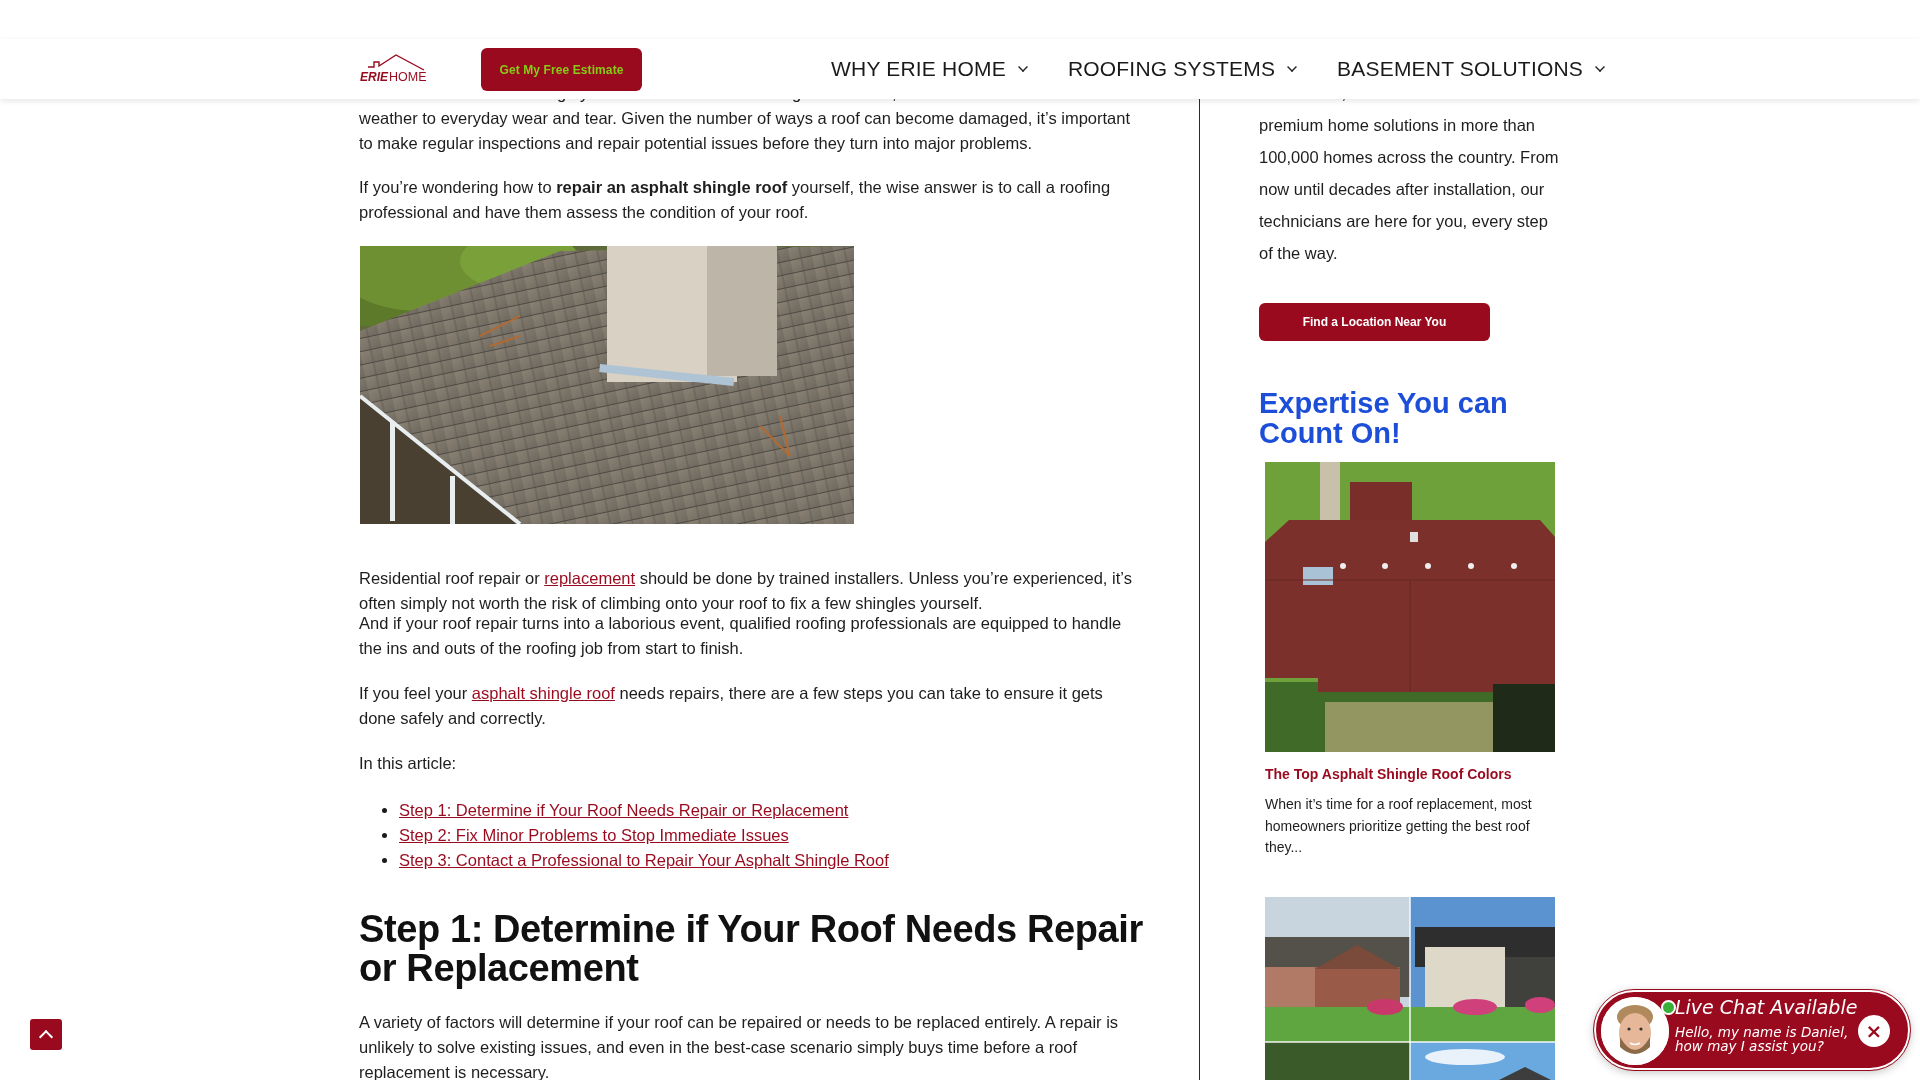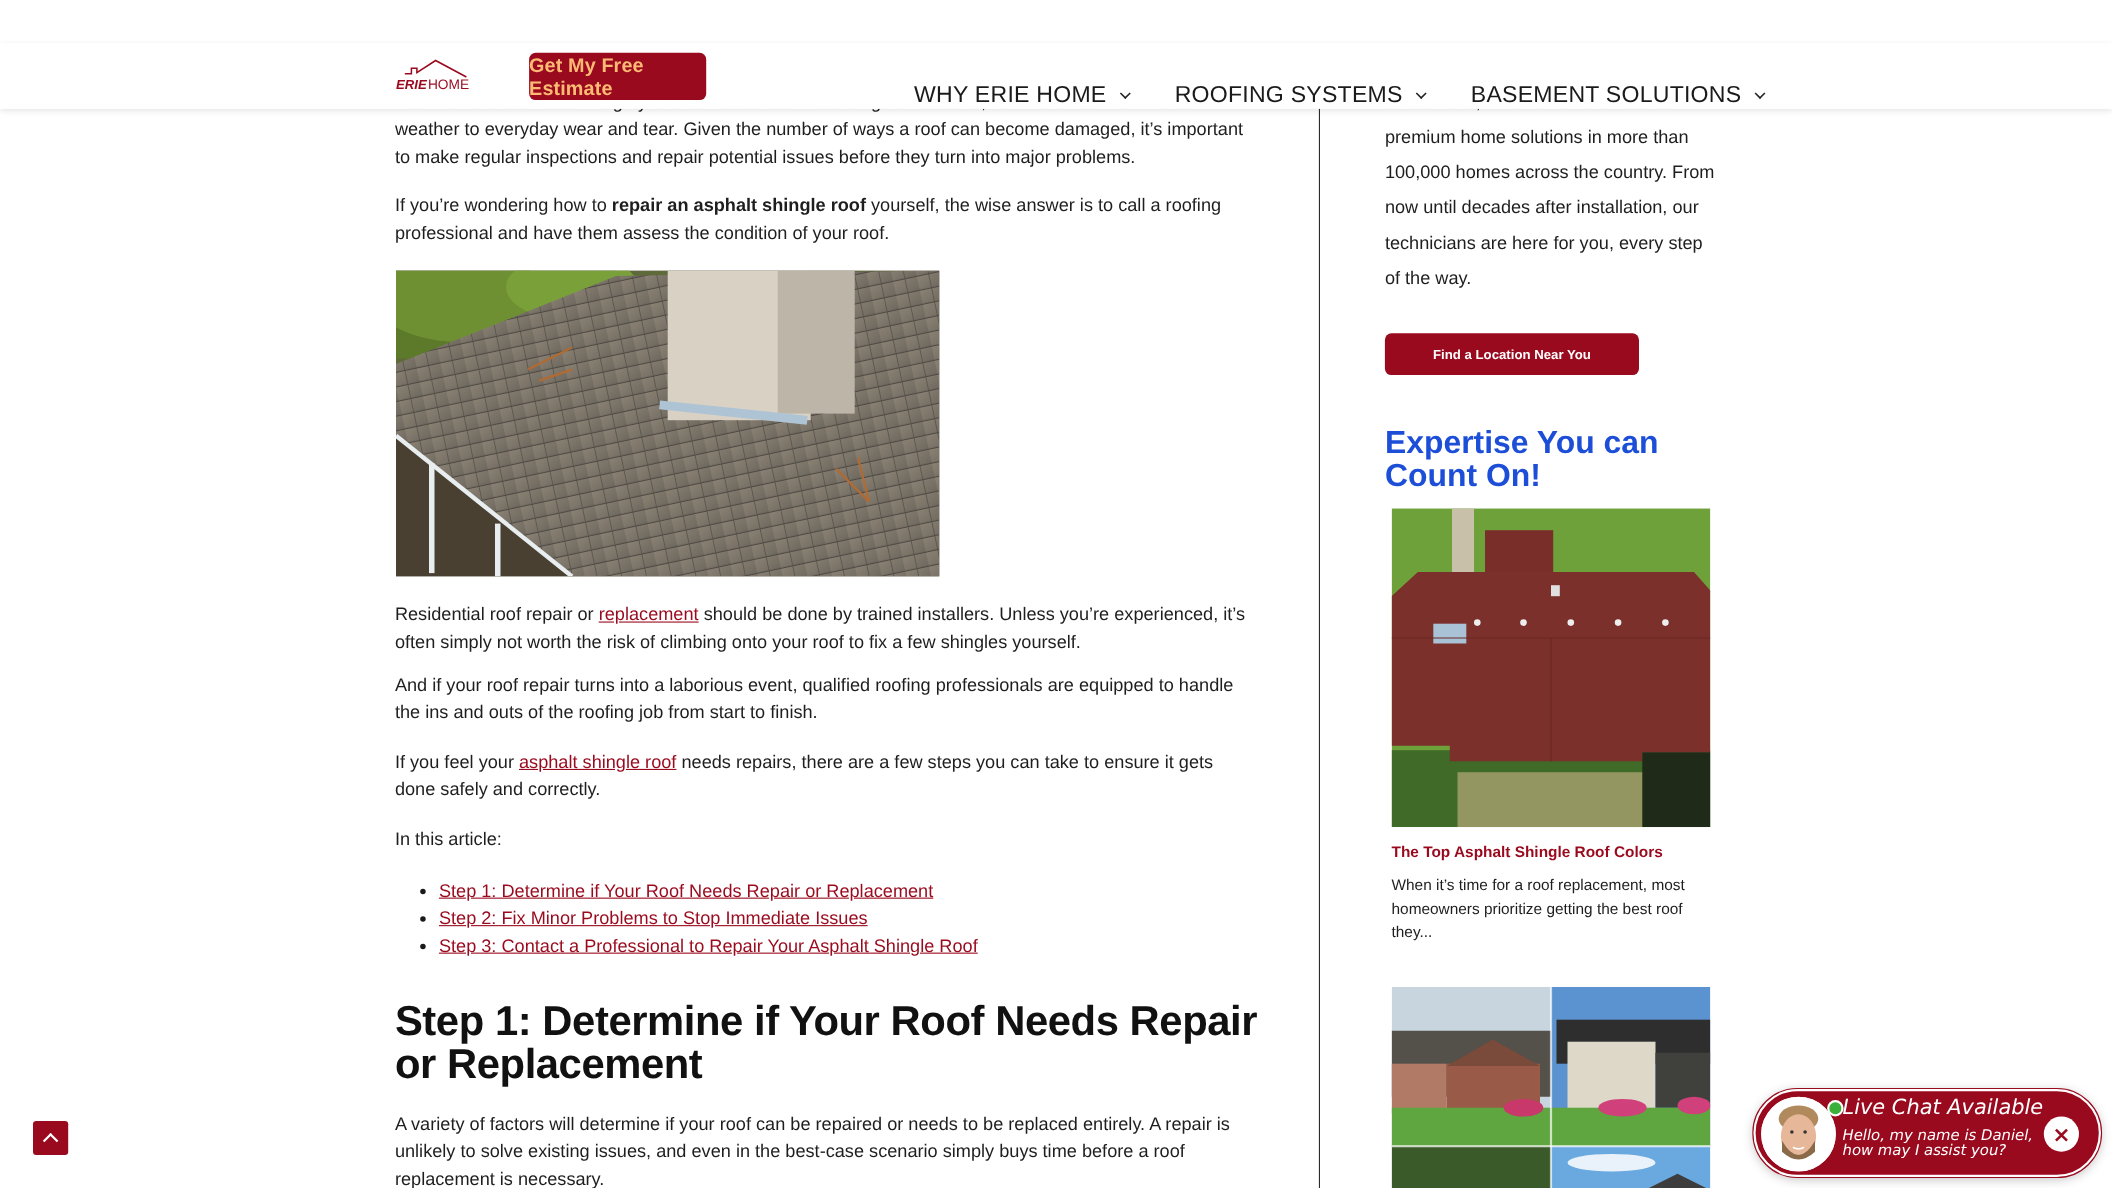--- a/index.html
+++ b/index.html
@@ -8,37 +8,37 @@
 
   
   .header {
     position: absolute; top: 0; left: 0; width: 1920px; height: 60px;
     background: #ffffff; box-shadow: 0 2px 6px rgba(0,0,0,0.10); z-index: 10; margin-top: 39px;
   }
   .logo { position: absolute; left: 360px; top: 14px; width: 76px; height: 32px; }
   .logo svg { display: block; }
   .cta-btn {
     position: absolute; left: 481px; top: 9px; width: 161px; height: 43px;
-    background: #9a0a1e; color: #fdba74; border-radius: 6px;
-    font-size: 18px; font-weight: bold; display: flex; align-items: center; justify-content: center;
+    background: #9a0a1e; color: #84cc16; border-radius: 6px;
+    font-size: 12px; font-weight: bold; display: flex; align-items: center; justify-content: center;
     letter-spacing: 0.1px;
   }
-  .nav { position: absolute; top: 0; left: 831px; height: 60px; display: flex; align-items: flex-end; }
+  .nav { position: absolute; top: 0; left: 831px; height: 60px; display: flex; align-items: center; }
   .nav-item { display: flex; align-items: center; font-size: 21px; color: #1a1a1a; margin-right: 40px; letter-spacing: 0.2px; }
   .nav-item:last-child { margin-right: 0; }
   .chev { width: 10px; height: 10px; margin-left: 12px; margin-top: -4px; border-right: 2px solid #222; border-bottom: 2px solid #222; transform: rotate(45deg) scale(0.7); }
 
   
   .main { position: absolute; left: 359px; top: 60px; width: 785px; }
   .para { font-size: 16.5px; line-height: 25px; color: #1e1e1e; }
   .para a, .toc a { color: #9a0a1e; text-decoration: underline; }
   .p1 { position: absolute; top: 21px; width: 785px; }
   .p2 { position: absolute; top: 115px; width: 785px; }
   .roof-img { position: absolute; top: 186px; left: 1px; width: 494px; height: 278px; overflow: hidden; background: #7d766c; }
-  .p3 { position: absolute; top: 487px; width: 785px; }
+  .p3 { position: absolute; top: 506px; width: 785px; }
   .p4 { position: absolute; top: 551px; width: 785px; }
   .p5 { position: absolute; top: 621px; width: 785px; }
   .p6 { position: absolute; top: 691px; width: 785px; }
   .toc { position: absolute; top: 738px; left: 40px; list-style: none; }
   .toc li { font-size: 16.5px; line-height: 25px; position: relative; }
   .toc li::before { content: ""; position: absolute; left: -17px; top: 10px; width: 5px; height: 5px; border-radius: 50%; background: #1a1a1a; }
   .h2 { position: absolute; top: 850px; width: 785px; font-size: 38px; line-height: 39px; font-weight: bold; color: #111; letter-spacing: -0.4px; }
   .p7 { position: absolute; top: 950px; width: 785px; }
 
   

